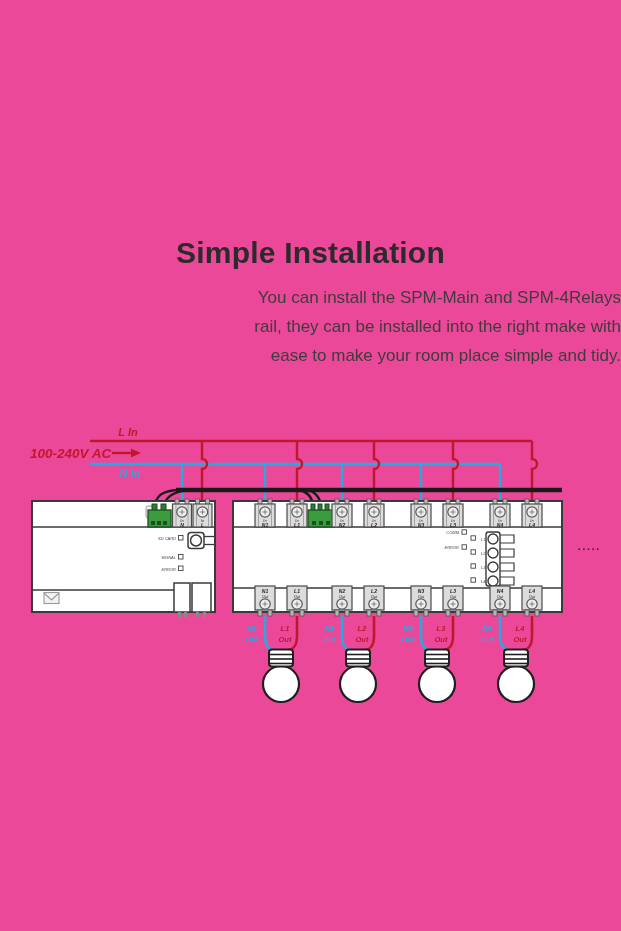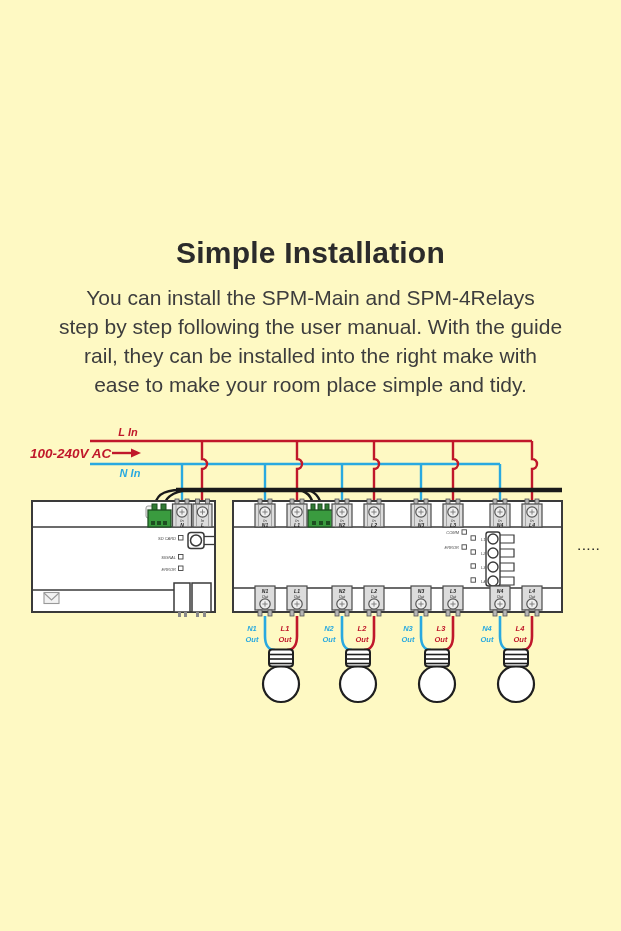--- a/index.html
+++ b/index.html
@@ -1,21 +1,21 @@
 <!DOCTYPE html>
 <html><head>
 <meta charset="utf-8">
 <style>
   html,body{margin:0;padding:0;background:#ffffff;}
-  .page{position:relative;width:621px;height:931px;background:#fef9c3;overflow:hidden;
+  .page{position:relative;width:621px;height:931px;background:#ec4899;overflow:hidden;
         font-family:"Liberation Sans",sans-serif;}
   .title{position:absolute;top:236px;left:0;width:621px;text-align:center;
          font-size:30px;line-height:33px;font-weight:700;color:#2b2b2b;letter-spacing:.2px;}
-  .desc{position:absolute;top:283px;left:0;width:621px;text-align:center;
-        font-size:21px;line-height:29px;font-weight:400;color:#3d3d3d;}
+  .desc{position:absolute;top:283px;left:0;width:621px;text-align:right;
+        font-size:17px;line-height:29px;font-weight:400;color:#3d3d3d;}
   .diagram{position:absolute;top:420px;left:0;width:621px;height:511px;font-style:italic;}
   svg text{font-family:"Liberation Sans",sans-serif;}
   .t-in{font-size:4px;fill:#333;}
   .t-id{font-size:5px;font-weight:700;fill:#222;}
   .t-out-id{font-size:5px;font-weight:700;fill:#222;}
   .t-out-sub{font-size:4px;fill:#333;}
   .t-led{font-size:4px;fill:#4a4a4a;}
   .t-sup{font-size:11px;font-weight:700;}
   .t-volt{font-size:13.5px;font-weight:600;}
   .t-wire-label{font-size:7.5px;font-weight:700;}
@@ -23,21 +23,20 @@
 </style>
 </head>
 <body>
 
 <div class="page">
 
   <div class="title">Simple Installation</div>
 
   <div class="desc">
     <div>You can install the SPM-Main and SPM-4Relays</div>
-    <div>step by step following the user manual. With the guide</div>
     <div>rail, they can be installed into the right make with</div>
     <div>ease to make your room place simple and tidy.</div>
   </div>
 
   <div class="diagram">
   <svg width="621" height="511" viewBox="0 0 621 511">
 
     <g stroke="#29a9e0" stroke-width="2.4" fill="none">
       <path d="M90 44 H500"></path>
       <path d="M182 44 V90"></path>

